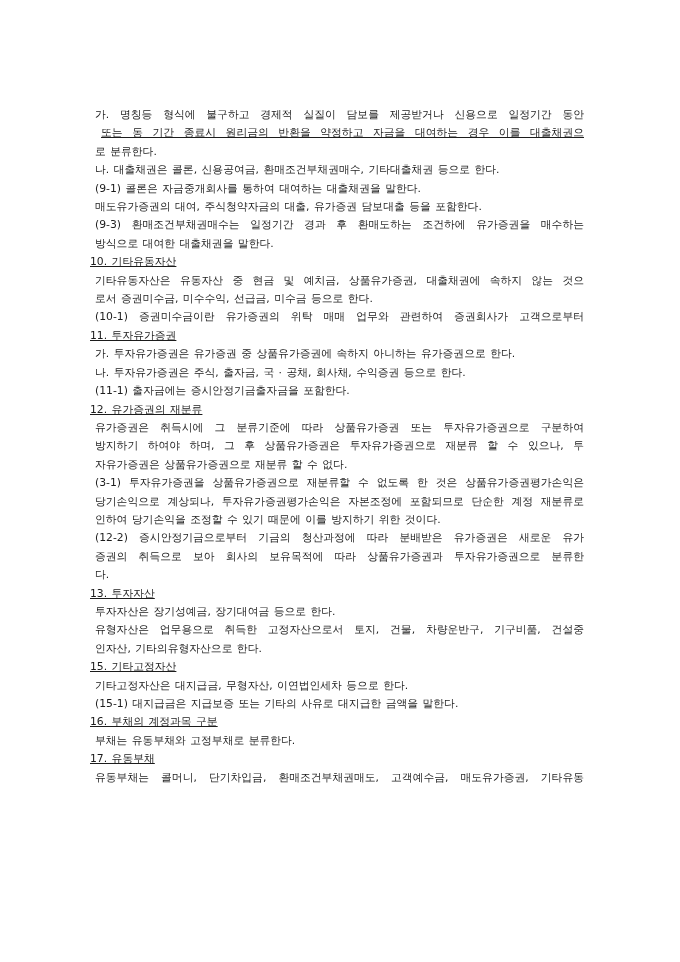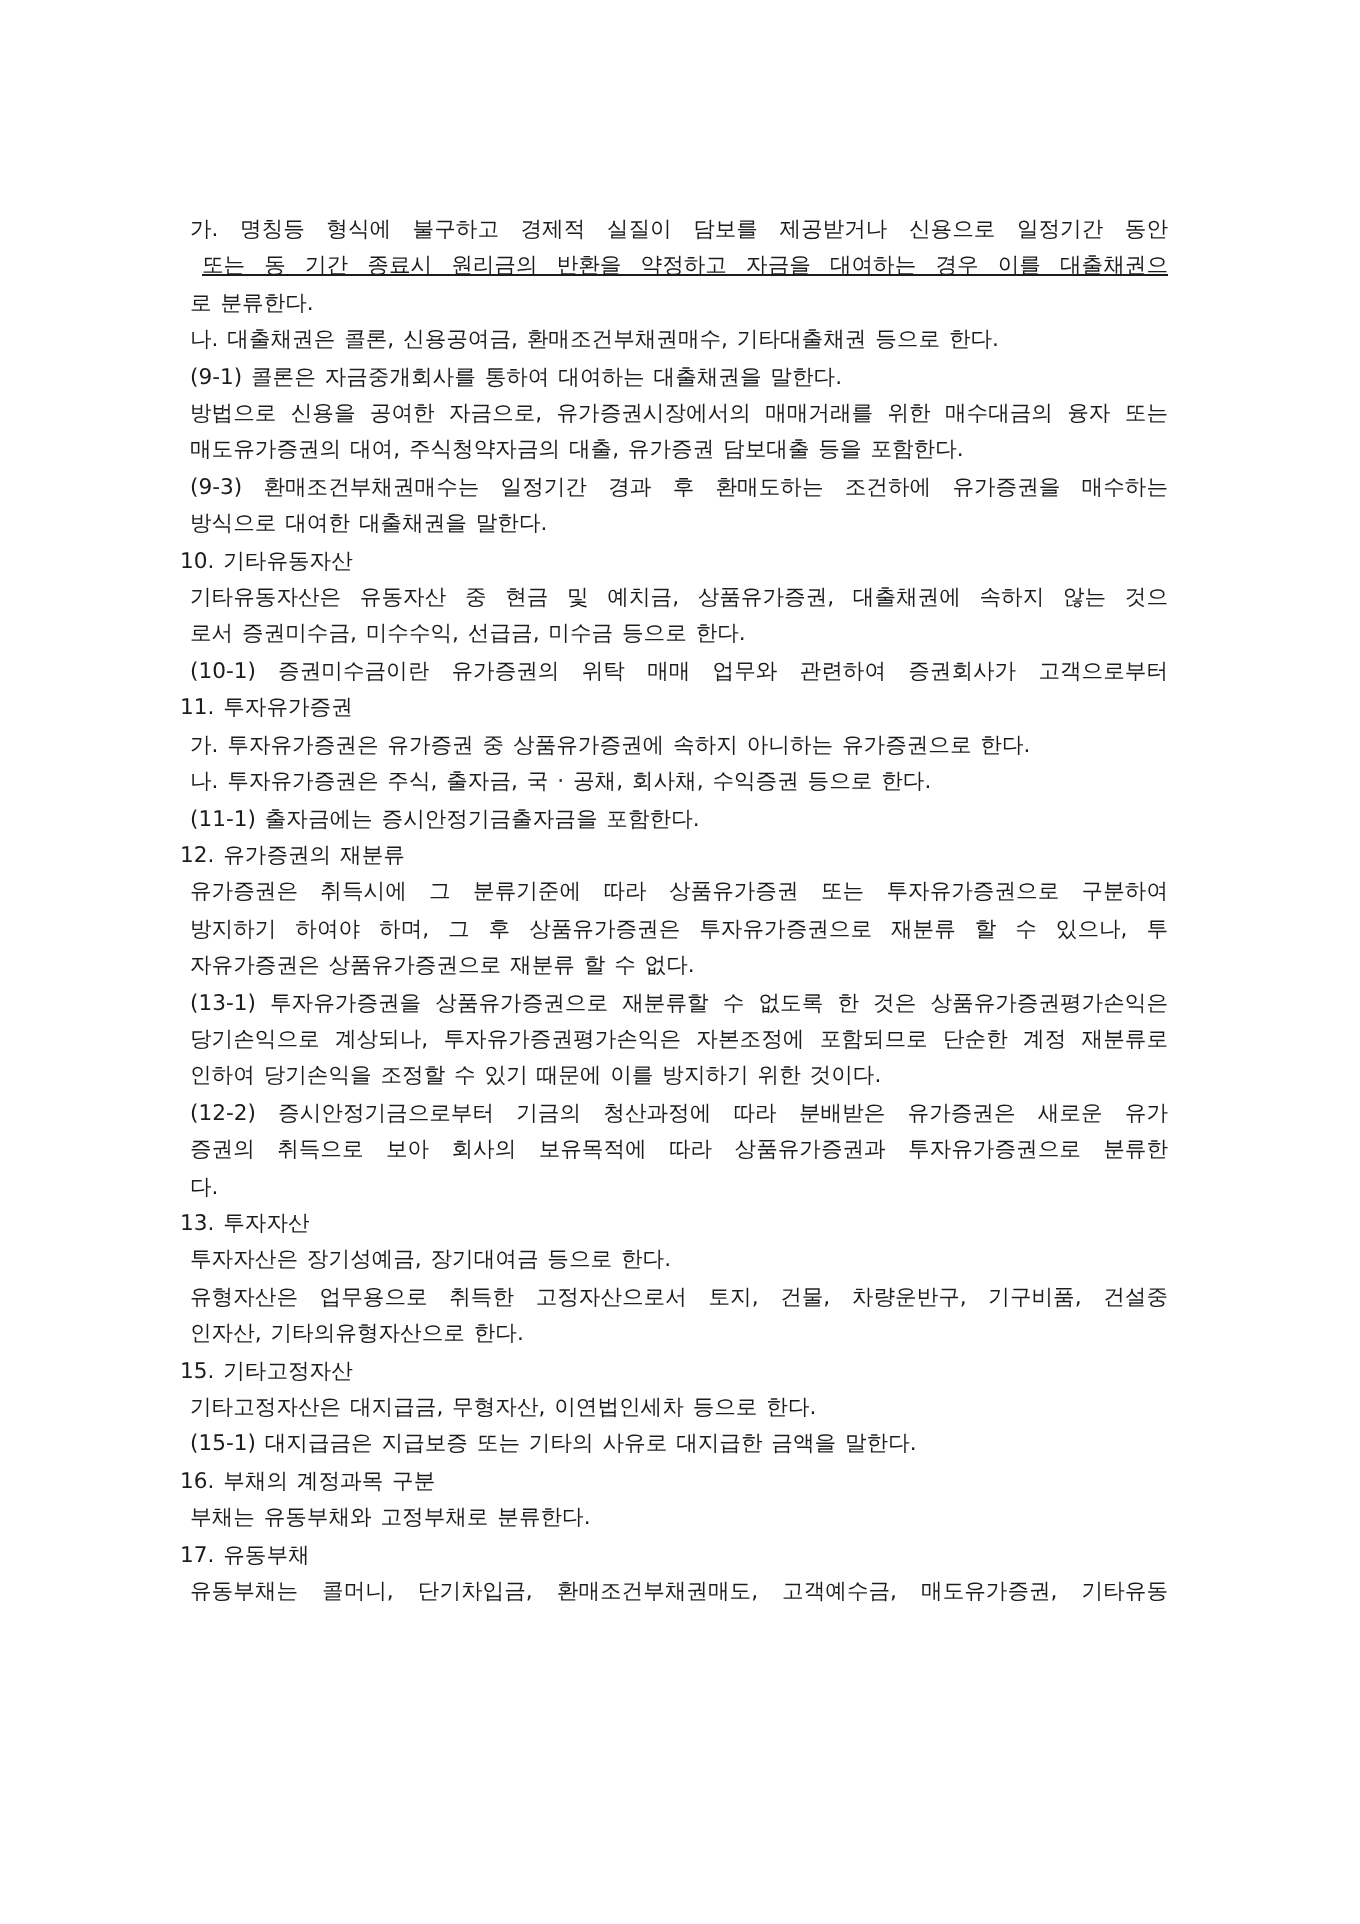--- a/index.html
+++ b/index.html
@@ -23,55 +23,54 @@
     color: #1c1c1c;
     font-size: 10.8px;
     line-height: 18.4px;
     letter-spacing: 0px;
     word-spacing: 1px;
   }
   .line {
     min-height: 18.4px;
     word-break: keep-all;
   }
-  .line.heading { padding-left: 0; }
+  .line.heading { padding-left: 0; text-decoration: underline; }
   .line.item    { padding-left: 5px; }
   .line.cont    { padding-left: 11px; text-decoration: underline; }
   .line.j {
     text-align: justify;
     text-align-last: justify;
   }
 </style>
 </head>
 <body>
 
 <div class="page" style="background: rgb(255, 255, 255);">
   <div class="doc" style="color: rgb(28, 28, 28);">
       <div class="line item j">가. 명칭등 형식에 불구하고 경제적 실질이 담보를 제공받거나 신용으로 일정기간 동안</div>
       <div class="line cont j">또는 동 기간 종료시 원리금의 반환을 약정하고 자금을 대여하는 경우 이를 대출채권으</div>
       <div class="line item">로 분류한다.</div>
       <div class="line item">나. 대출채권은 콜론, 신용공여금, 환매조건부채권매수, 기타대출채권 등으로 한다.</div>
       <div class="line item">(9-1) 콜론은 자금중개회사를 통하여 대여하는 대출채권을 말한다.</div>
-      <div class="line item j">방법으로 신용을 공여한 자금으로, 유가증권시장에서의 매매거래를 위한 매수대금의 융자 또는</div>
       <div class="line item">매도유가증권의 대여, 주식청약자금의 대출, 유가증권 담보대출 등을 포함한다.</div>
       <div class="line item j">(9-3) 환매조건부채권매수는 일정기간 경과 후 환매도하는 조건하에 유가증권을 매수하는</div>
       <div class="line item">방식으로 대여한 대출채권을 말한다.</div>
       <div class="line heading">10. 기타유동자산</div>
       <div class="line item j">기타유동자산은 유동자산 중 현금 및 예치금, 상품유가증권, 대출채권에 속하지 않는 것으</div>
       <div class="line item">로서 증권미수금, 미수수익, 선급금, 미수금 등으로 한다.</div>
       <div class="line item j">(10-1) 증권미수금이란 유가증권의 위탁 매매 업무와 관련하여 증권회사가 고객으로부터</div>
       <div class="line heading">11. 투자유가증권</div>
       <div class="line item">가. 투자유가증권은 유가증권 중 상품유가증권에 속하지 아니하는 유가증권으로 한다.</div>
       <div class="line item">나. 투자유가증권은 주식, 출자금, 국 · 공채, 회사채, 수익증권 등으로 한다.</div>
       <div class="line item">(11-1) 출자금에는 증시안정기금출자금을 포함한다.</div>
       <div class="line heading">12. 유가증권의 재분류</div>
       <div class="line item j">유가증권은 취득시에 그 분류기준에 따라 상품유가증권 또는 투자유가증권으로 구분하여</div>
       <div class="line item j">방지하기 하여야 하며, 그 후 상품유가증권은 투자유가증권으로 재분류 할 수 있으나, 투</div>
       <div class="line item">자유가증권은 상품유가증권으로 재분류 할 수 없다.</div>
-      <div class="line item j">(13-1) 투자유가증권을 상품유가증권으로 재분류할 수 없도록 한 것은 상품유가증권평가손익은</div>
+      <div class="line item j">(3-1) 투자유가증권을 상품유가증권으로 재분류할 수 없도록 한 것은 상품유가증권평가손익은</div>
       <div class="line item j">당기손익으로 계상되나, 투자유가증권평가손익은 자본조정에 포함되므로 단순한 계정 재분류로</div>
       <div class="line item">인하여 당기손익을 조정할 수 있기 때문에 이를 방지하기 위한 것이다.</div>
       <div class="line item j">(12-2) 증시안정기금으로부터 기금의 청산과정에 따라 분배받은 유가증권은 새로운 유가</div>
       <div class="line item j">증권의 취득으로 보아 회사의 보유목적에 따라 상품유가증권과 투자유가증권으로 분류한</div>
       <div class="line item">다.</div>
       <div class="line heading">13. 투자자산</div>
       <div class="line item">투자자산은 장기성예금, 장기대여금 등으로 한다.</div>
       <div class="line item j">유형자산은 업무용으로 취득한 고정자산으로서 토지, 건물, 차량운반구, 기구비품, 건설중</div>
       <div class="line item">인자산, 기타의유형자산으로 한다.</div>
       <div class="line heading">15. 기타고정자산</div>

